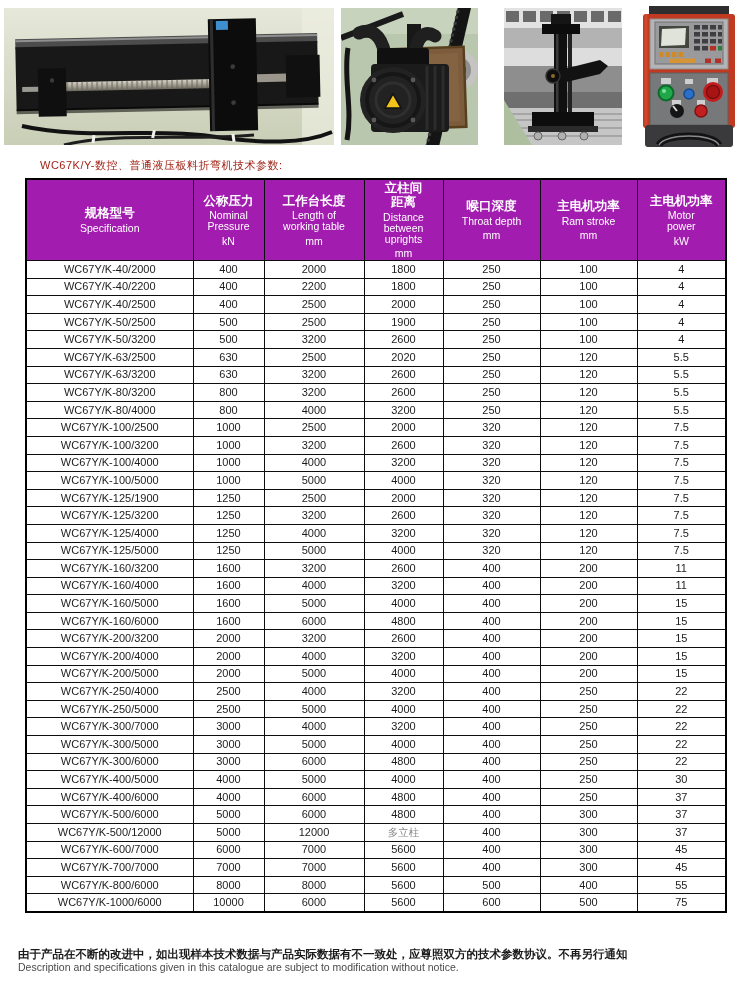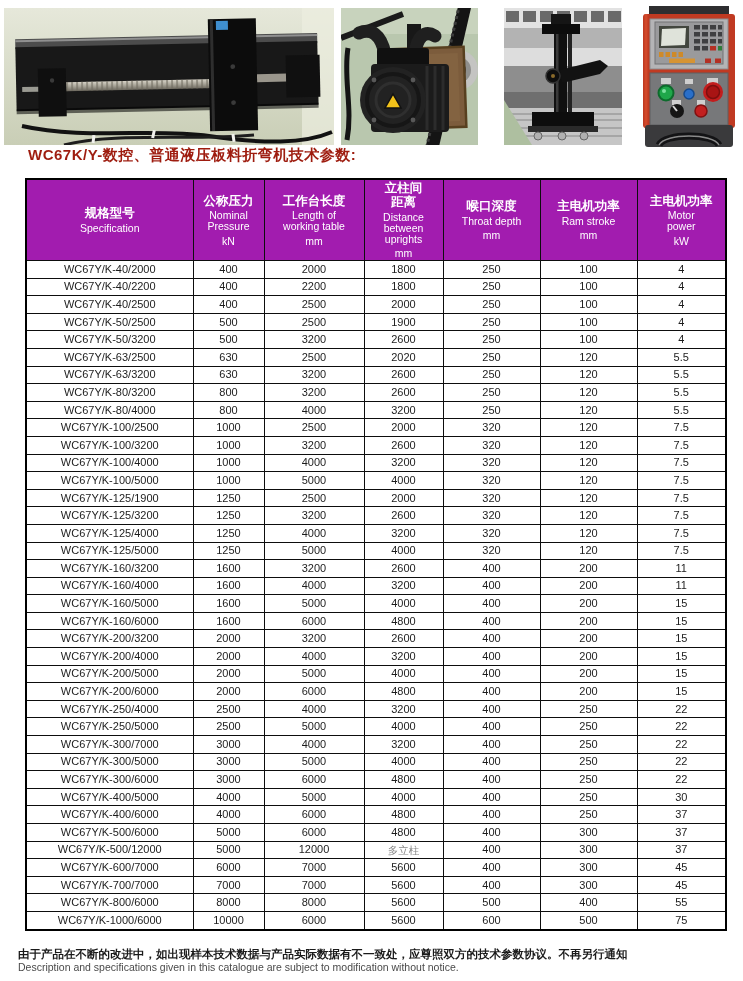--- a/index.html
+++ b/index.html
@@ -7,22 +7,22 @@
        font-family:"Liberation Sans","DejaVu Sans",sans-serif;color:#1c1c1c;}
 
   
   .photo{position:absolute;display:block;}
   .p1{left:4px;top:8px;}
   .p2{left:341px;top:8px;}
   .p3{left:504px;top:8px;}
   .p4{left:643px;top:6px;}
 
   
-  .title{position:absolute;left:28px;top:146px;margin:0;
-         font-size:15px;font-weight:bold;color:#9E1C0F;letter-spacing:.5px;white-space:nowrap;}
+  .title{position:absolute;left:28px;top:146px;margin:12px;
+         font-size:11px;font-weight:normal;color:#9E1C0F;letter-spacing:.5px;white-space:nowrap;}
 
   
   table.spec{position:absolute;left:25px;top:178px;width:700px;
              border-collapse:collapse;table-layout:fixed;
              border:2px solid #000;}
   table.spec th,table.spec td{border:1px solid #0d0d0d;padding:0;text-align:center;}
   thead th{background:#a21caf;color:#ffffff;height:80px;font-weight:normal;vertical-align:middle;}
   .h-zh{font-size:12.5px;font-weight:bold;line-height:1.18;}
   .h-en{font-size:10.5px;line-height:1.06;white-space:pre-line;margin-top:2px;}
   .h-unit{font-size:10.5px;margin-top:2px;}
@@ -471,29 +471,20 @@
         <tr>
           <td>WC67Y/K-200/5000</td>
           <td>2000</td>
           <td>5000</td>
           <td>4000</td>
           <td>400</td>
           <td>200</td>
           <td>15</td>
         </tr>
         <tr>
-          <td>WC67Y/K-200/6000</td>
-          <td>2000</td>
-          <td>6000</td>
-          <td>4800</td>
-          <td>400</td>
-          <td>200</td>
-          <td>15</td>
-        </tr>
-        <tr>
           <td>WC67Y/K-250/4000</td>
           <td>2500</td>
           <td>4000</td>
           <td>3200</td>
           <td>400</td>
           <td>250</td>
           <td>22</td>
         </tr>
         <tr>
           <td>WC67Y/K-250/5000</td>

